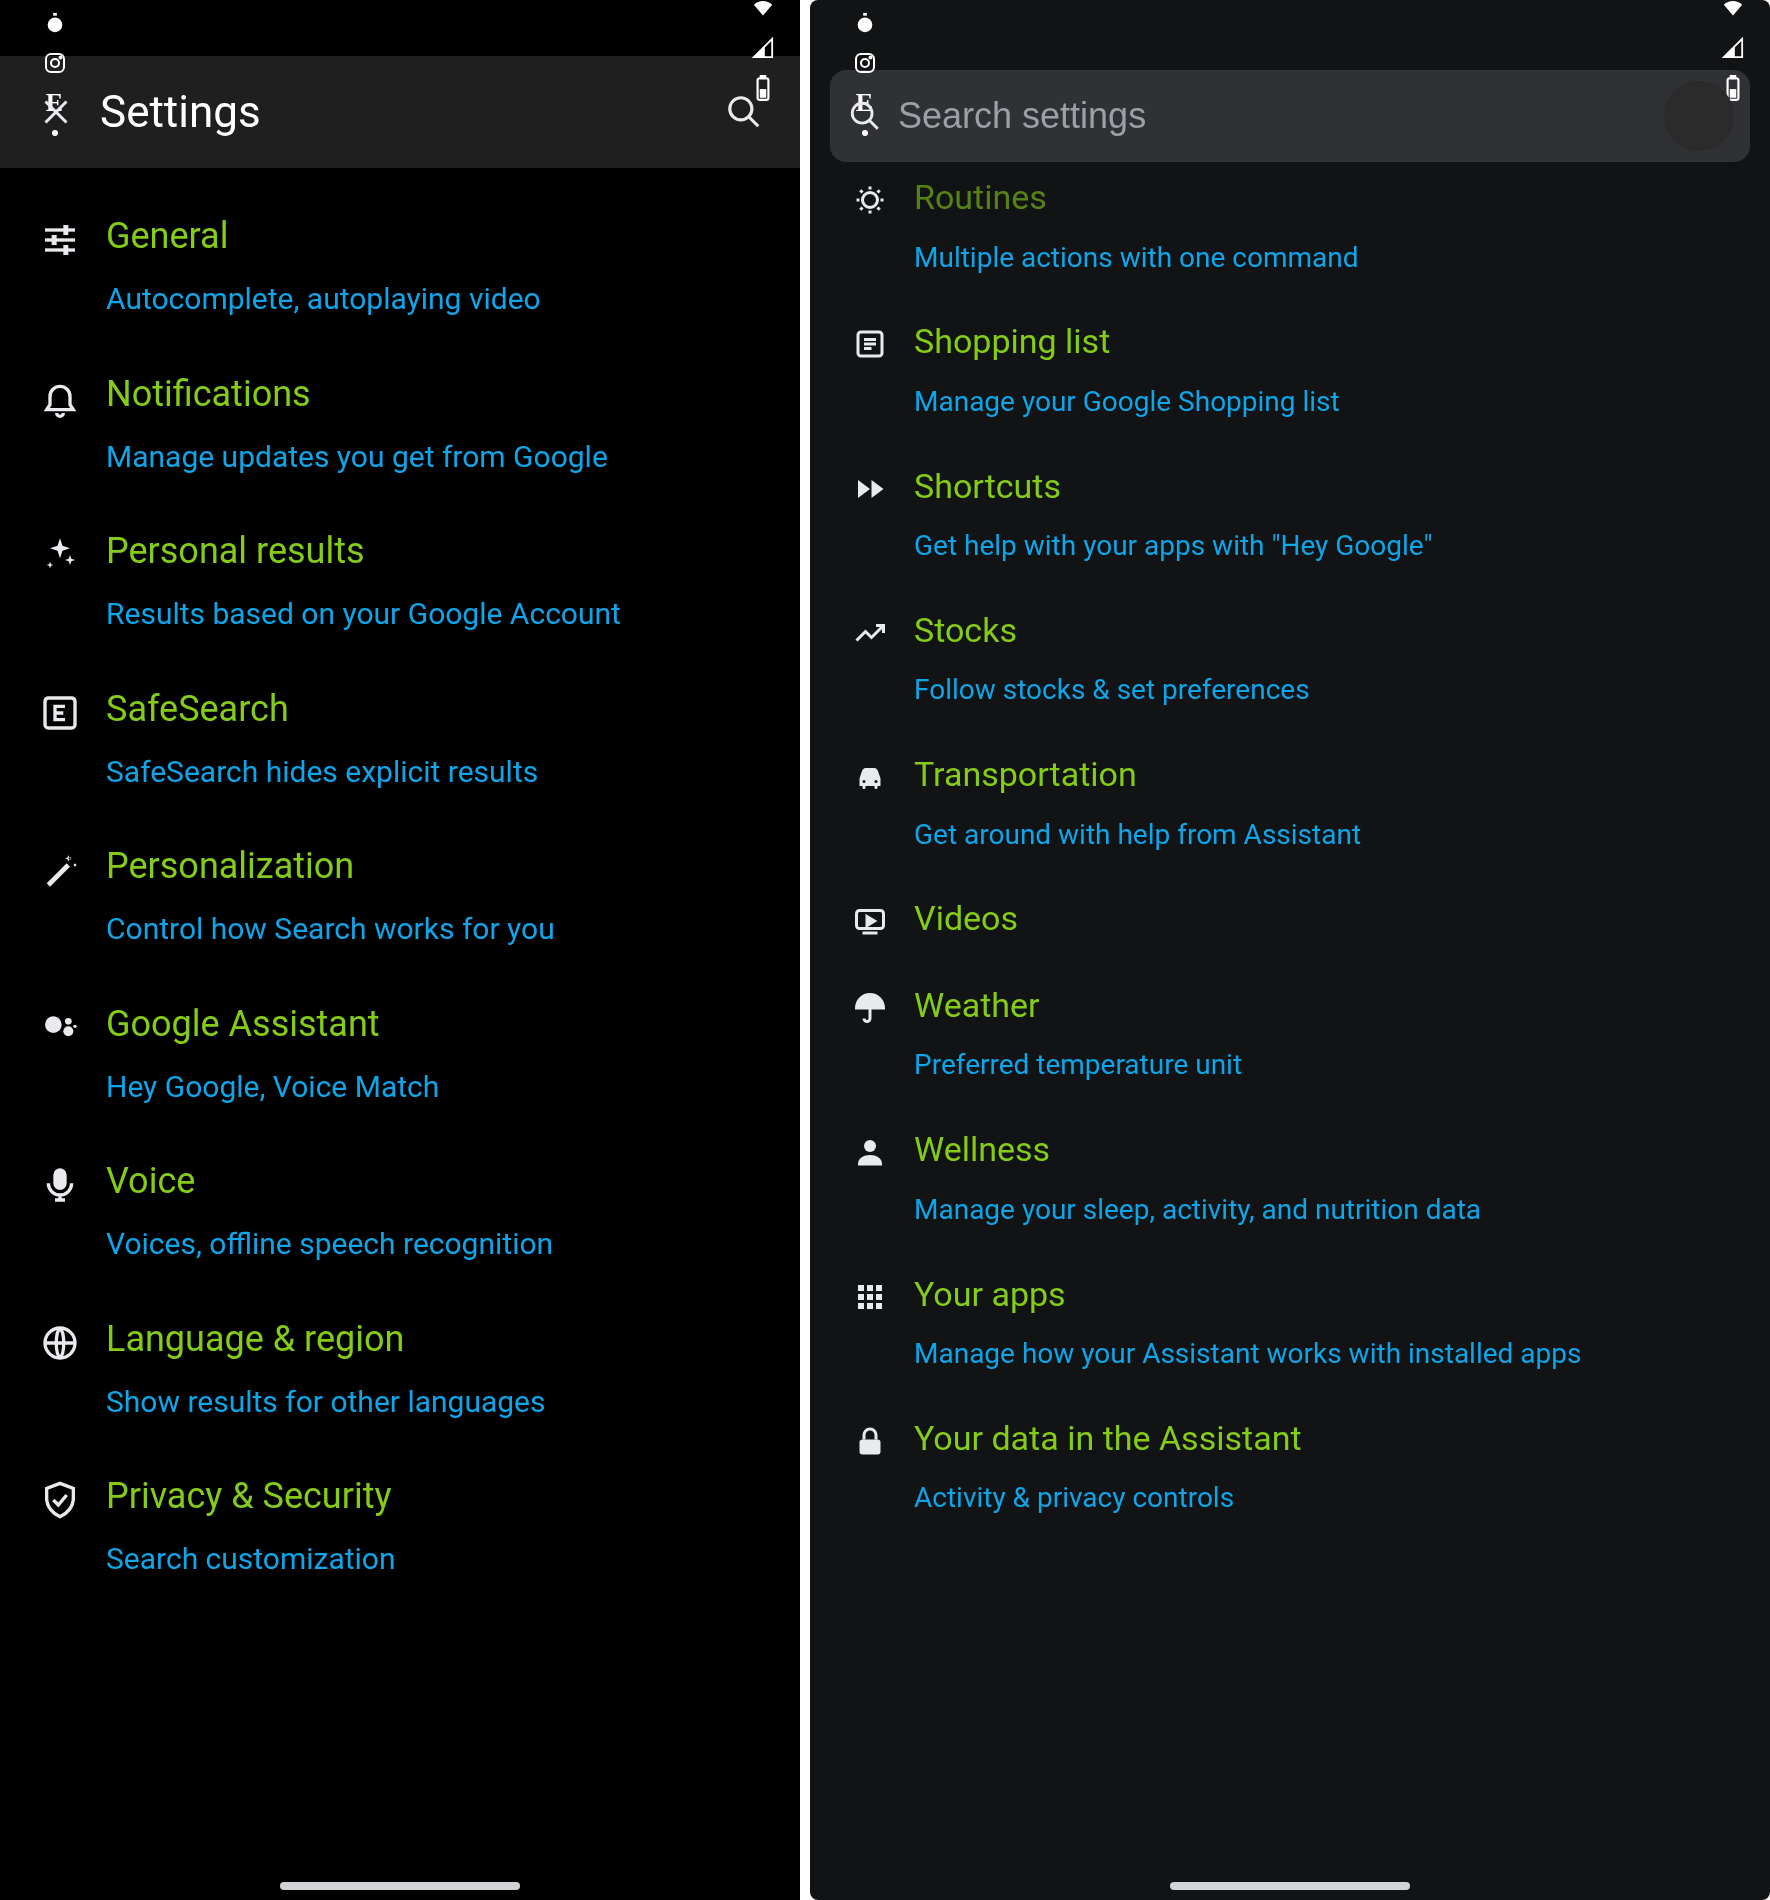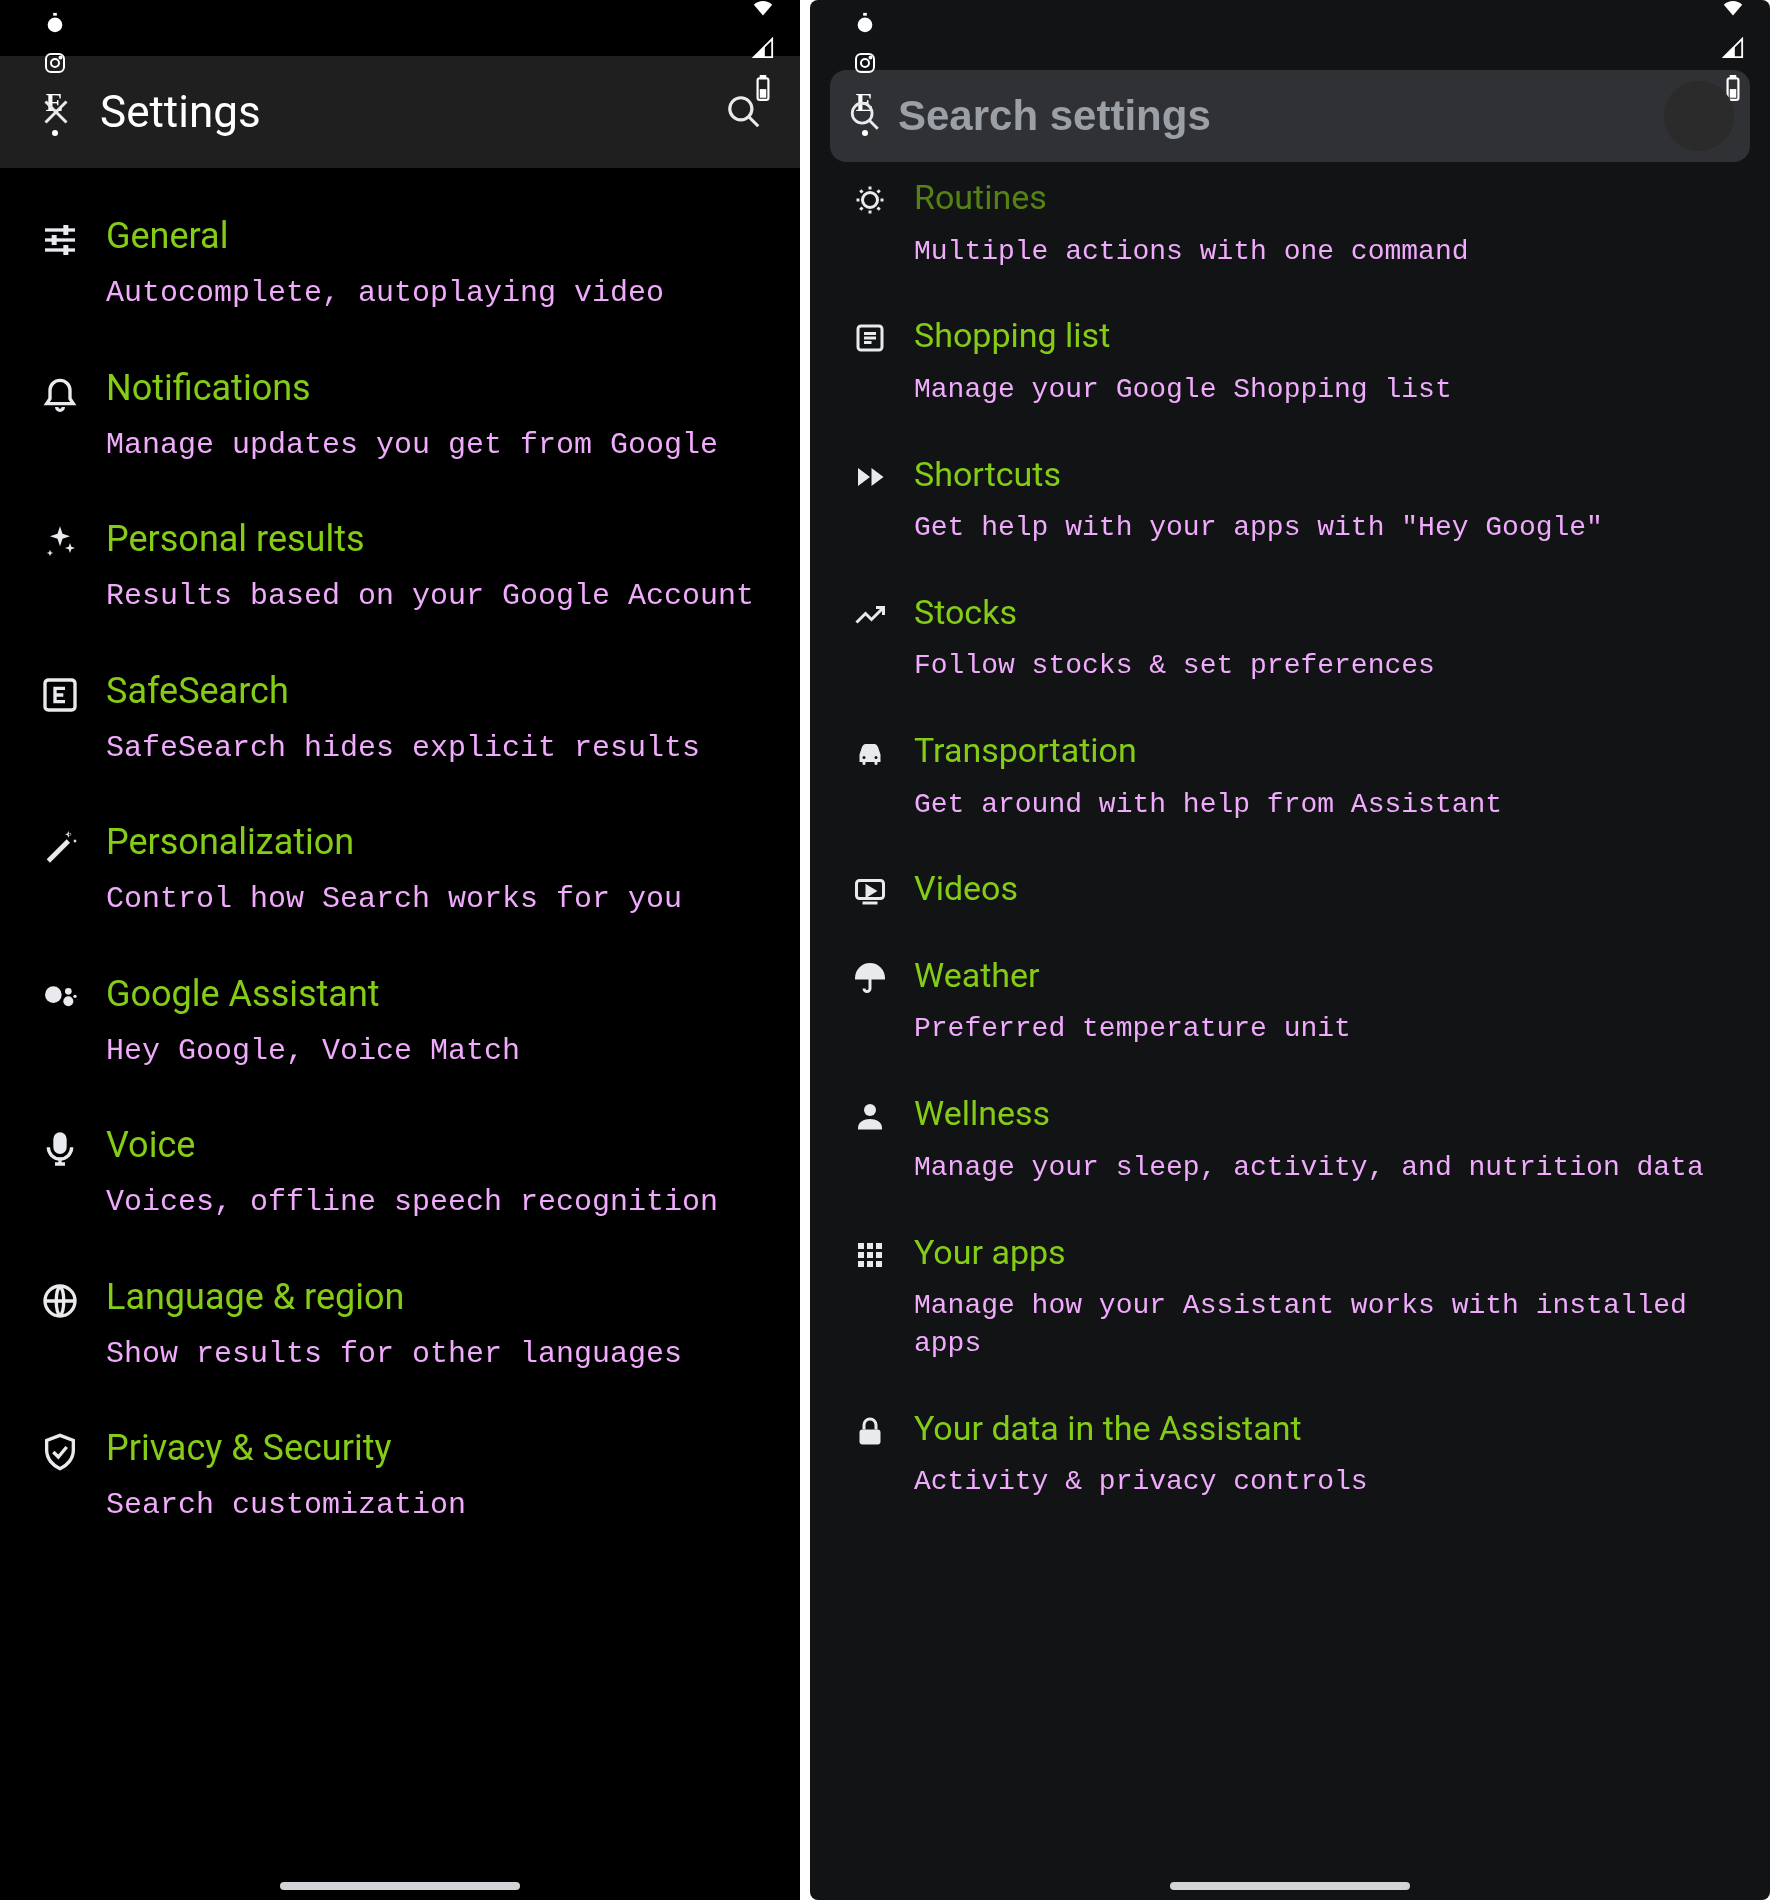--- a/index.html
+++ b/index.html
@@ -89,39 +89,38 @@
     flex-shrink:0;
   }
   .row .texts { flex: 1; padding-left: 6px; }
   .row .title {
     font-size: 36px;
     color: #84cc16;
     line-height: 1.25;
   }
   .row .subtitle {
     font-size: 30px;
-    color: #f0abfc;
-    margin-top: 14px;
+    color: #0ea5e9;
+    margin-top: 20px;
     line-height: 1.35;
-    font-family: Liberation Mono, monospace;
   }
 
   
   .searchbar {
     margin: 14px 20px 0 20px;
     height: 92px;
     border-radius: 16px;
     background: #303134;
     display: flex;
     align-items: center;
     padding: 0 12px 0 18px;
     gap: 14px;
   }
   .searchbar input {
-    flex:1;background:transparent;border:none;outline:none;color:#3b82f6;font-size:42px;font-weight:bold;
+    flex:1;background:transparent;border:none;outline:none;color:#3b82f6;font-size:36px;
   }
   .searchbar input::placeholder { color:#9aa0a6; }
   .avatar {
     width: 70px;height:70px;border-radius:50%;
     background: radial-gradient(circle, #2b2b2b 55%, #2b2b2b 56%);
     box-shadow: 0 0 0 4px #2b2b2b inset;
     border: 4px solid transparent;
     background-clip: padding-box;
     position: relative;
   }

